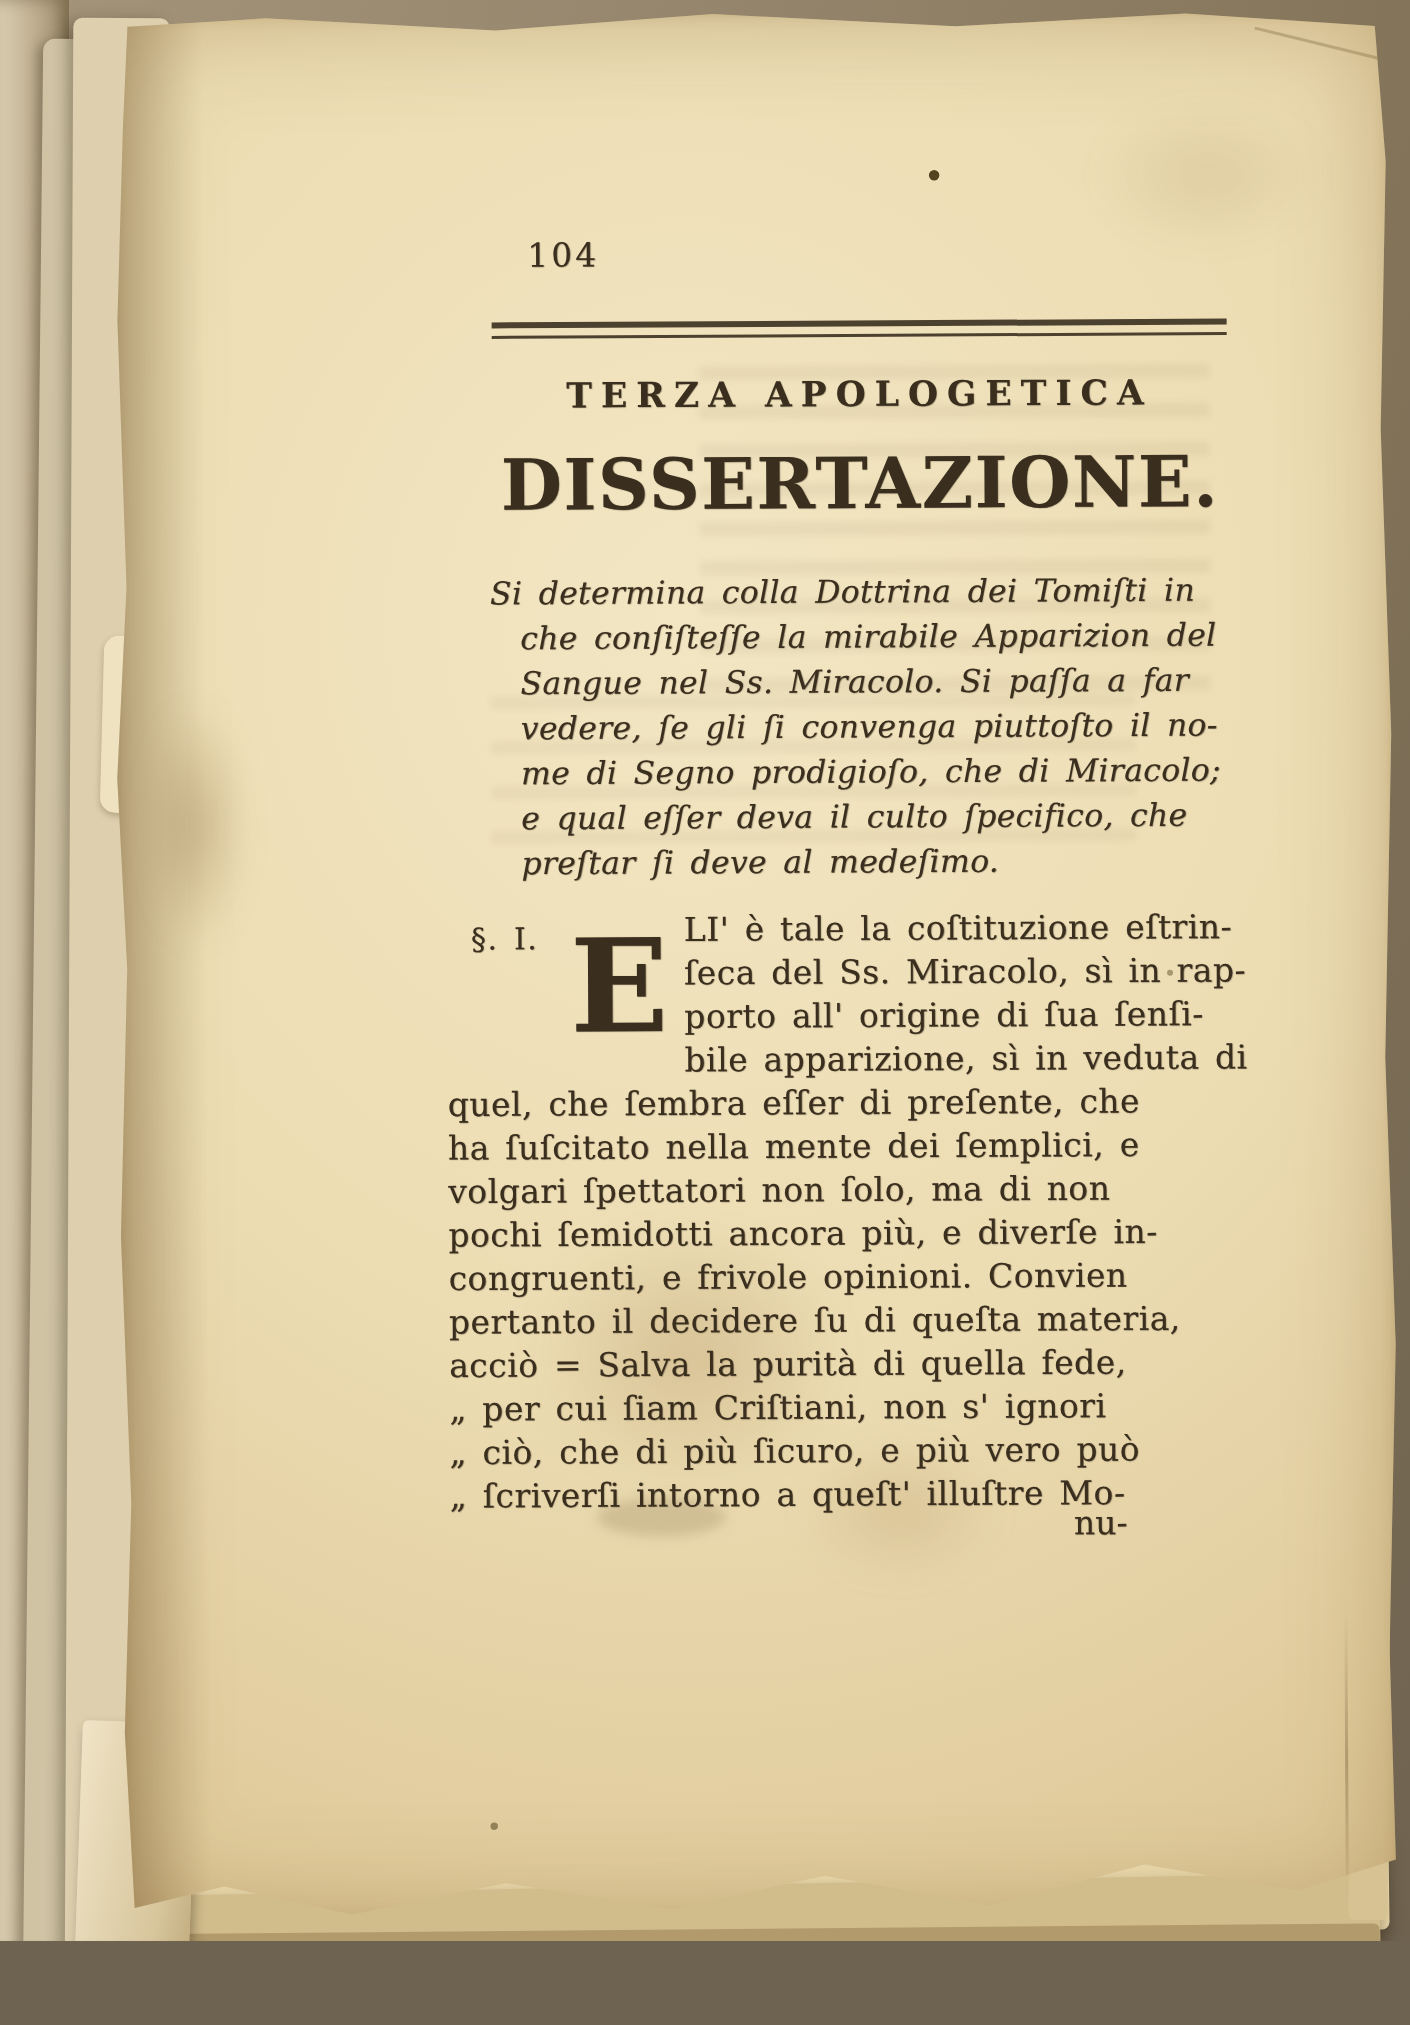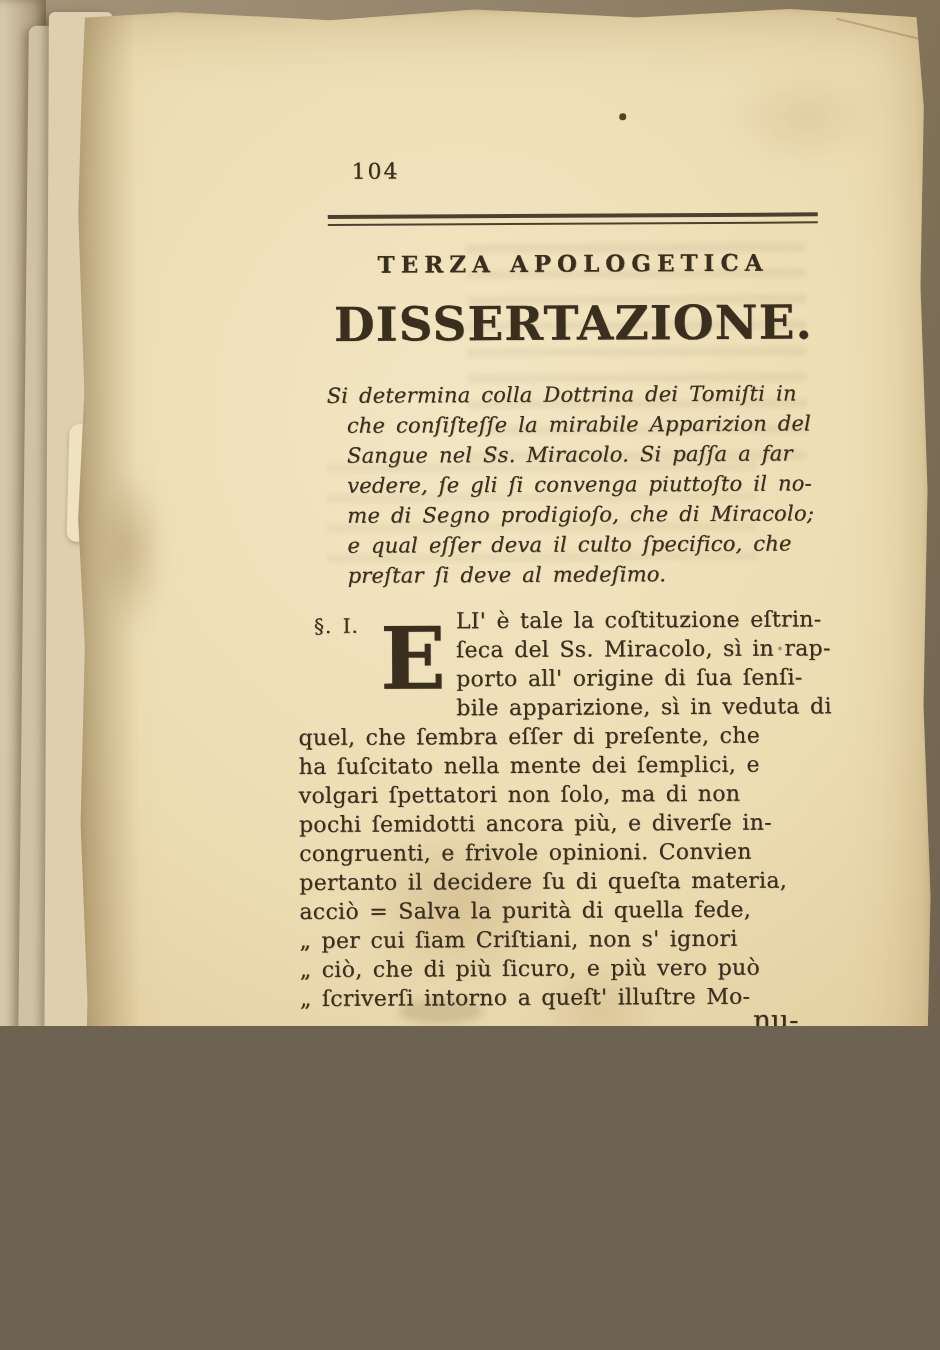--- a/index.html
+++ b/index.html
@@ -1,17 +1,17 @@
 <!DOCTYPE html>
 <html><head>
 <meta charset="utf-8">
 <style>
   html,body { margin:0; padding:0; background:#6e6251; }
   .photo {
-    position:relative; width:940px; height:1026px; overflow:hidden;
+    position:relative; width:940px; height:1294px; overflow:hidden;
     background:linear-gradient(105deg,#a3947a 0%, #93846b 40%, #837459 75%, #6f6350 100%);
     font-family:"DejaVu Serif", serif;
   }
   .abs { position:absolute; }
 
   
   .cover-edge { left:0; top:0; width:46px; height:1350px;
     background:linear-gradient(90deg,#d9cdb0 0%, #c2b293 45%, #9d8d6c 100%);
     box-shadow:inset -6px 0 10px rgba(70,55,30,.35); }
   .page-edge-1 { left:22px; top:26px; width:58px; height:1302px; background:#cfc3a4;
@@ -85,21 +85,21 @@
     font-size:47px; font-weight:bold; letter-spacing:1px; }
   .argument { left:250px; top:372px; width:500px; font-style:italic;
     font-size:21px; line-height:30px; word-spacing:4px; letter-spacing:.2px; }
   .argument .ind { padding-left:20px; }
   .body-block { left:220px; top:598px; width:548px;
     font-size:22px; line-height:29px; word-spacing:3px; letter-spacing:.3px; }
   .body-block .beside { padding-left:158px; }
   .section-mark { position:absolute; left:16px; top:5px; font-size:20px; letter-spacing:1px; }
   .drop-cap { position:absolute; left:82px; top:0px; font-size:86px; line-height:104px;
     font-weight:bold; }
-  .catchword { left:636px; top:997px; font-size:28px; font-style:normal;margin-left:37px; }
+  .catchword { left:636px; top:997px; font-size:22px; font-style:normal; }
 </style>
 </head>
 <body>
 
 <div class="photo">
 
   <div class="abs cover-edge"></div>
   <div class="abs page-edge-1"></div>
   <div class="abs page-edge-2"></div>
   <div class="abs edge-notch"></div>

